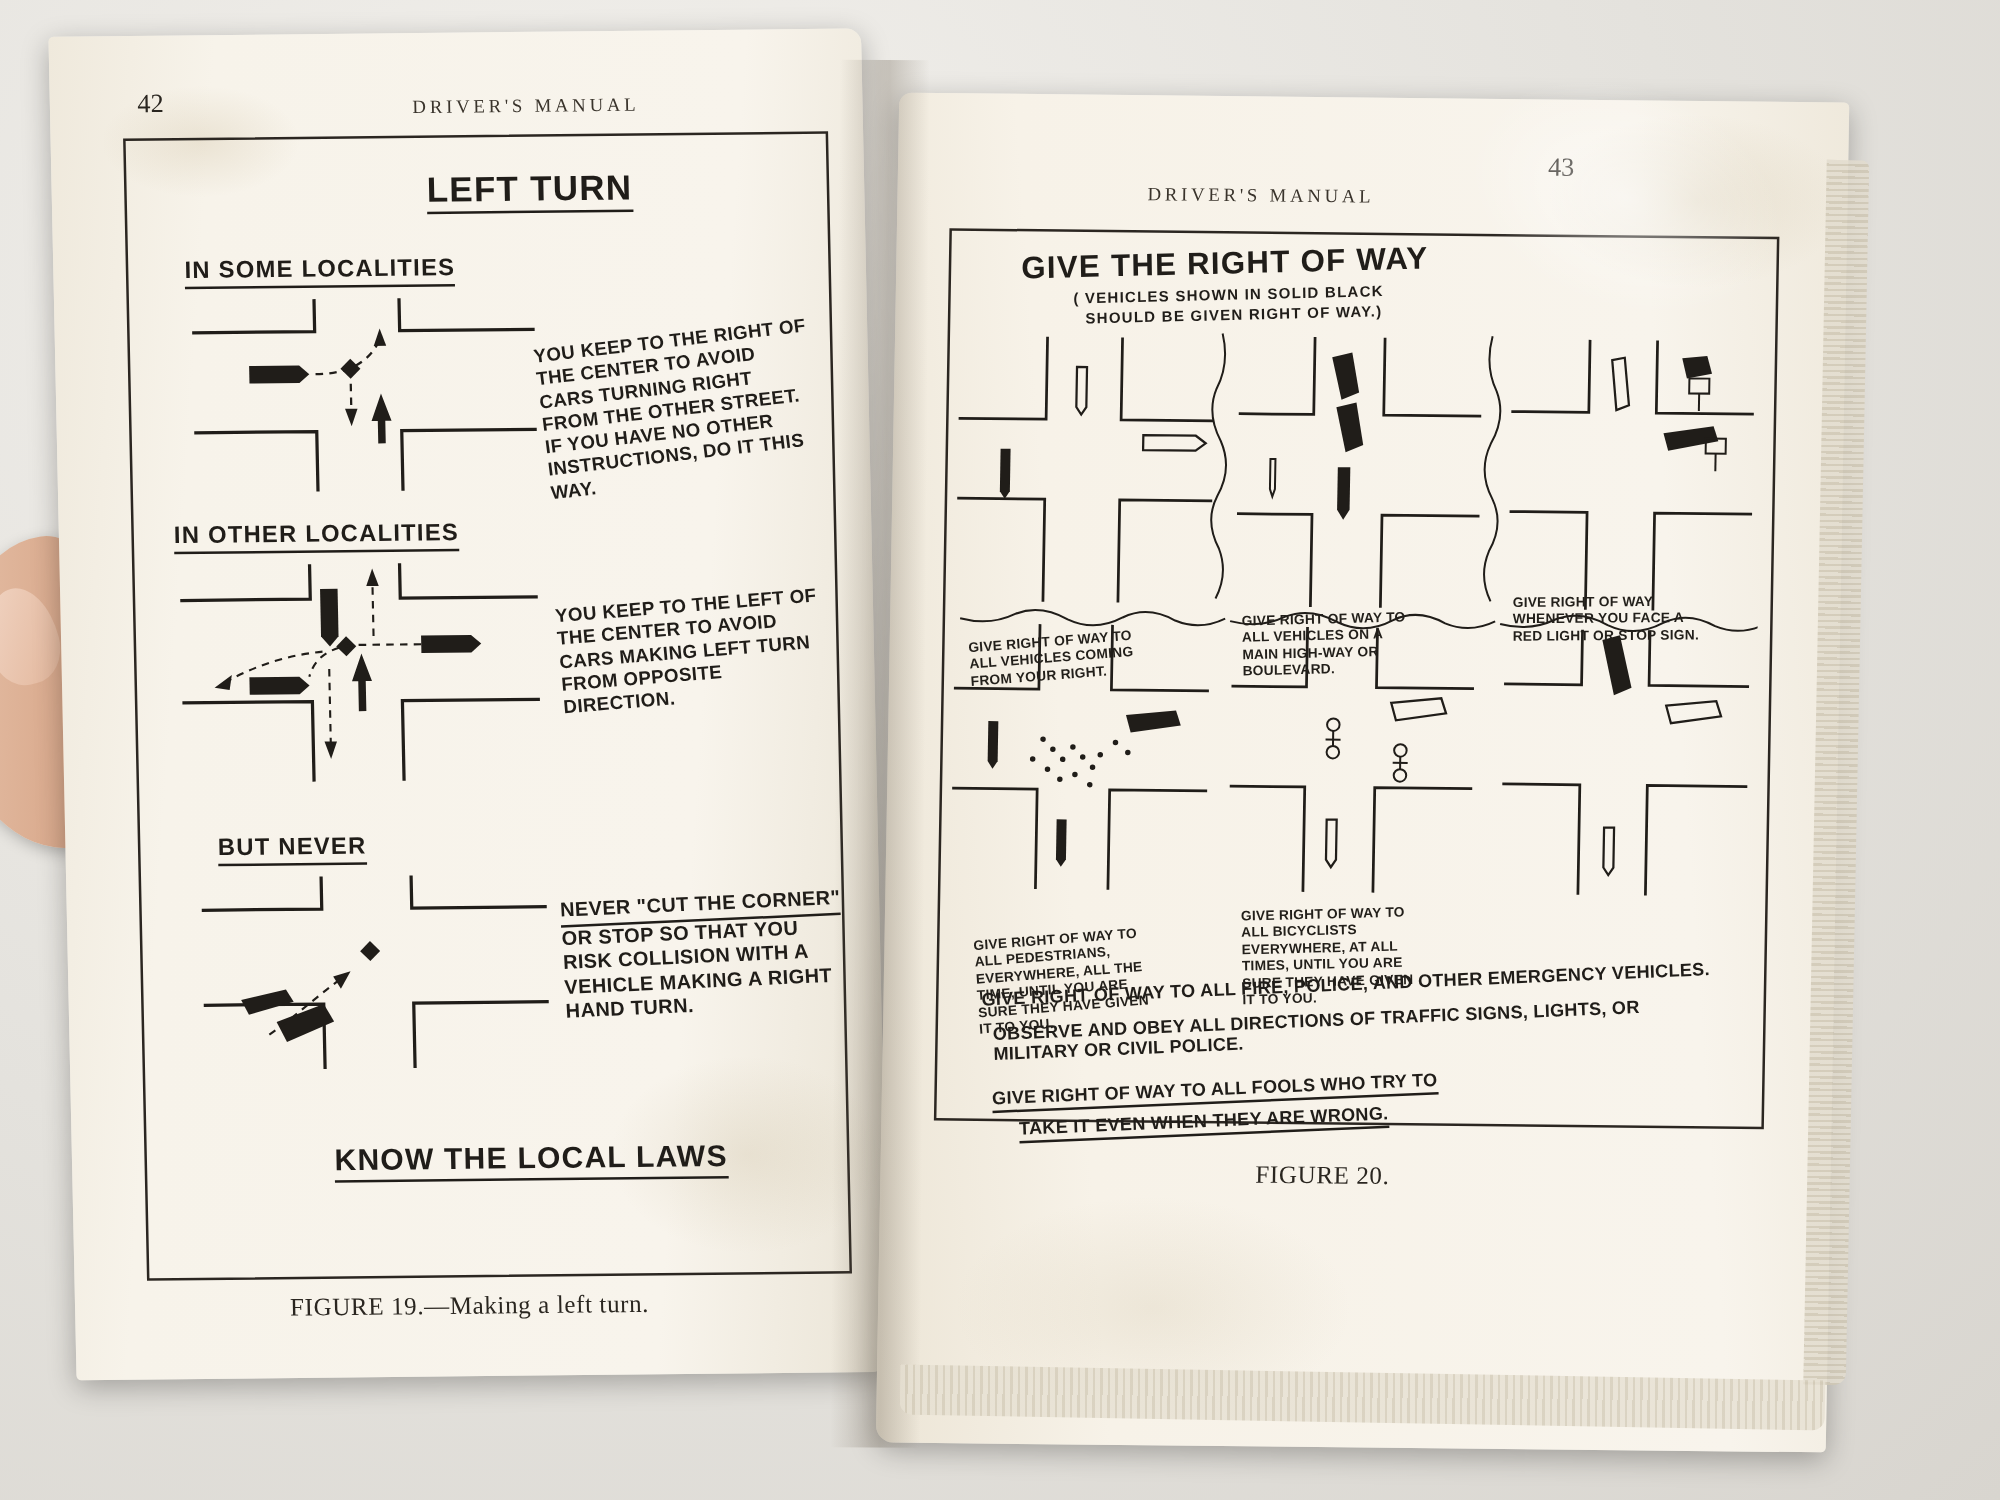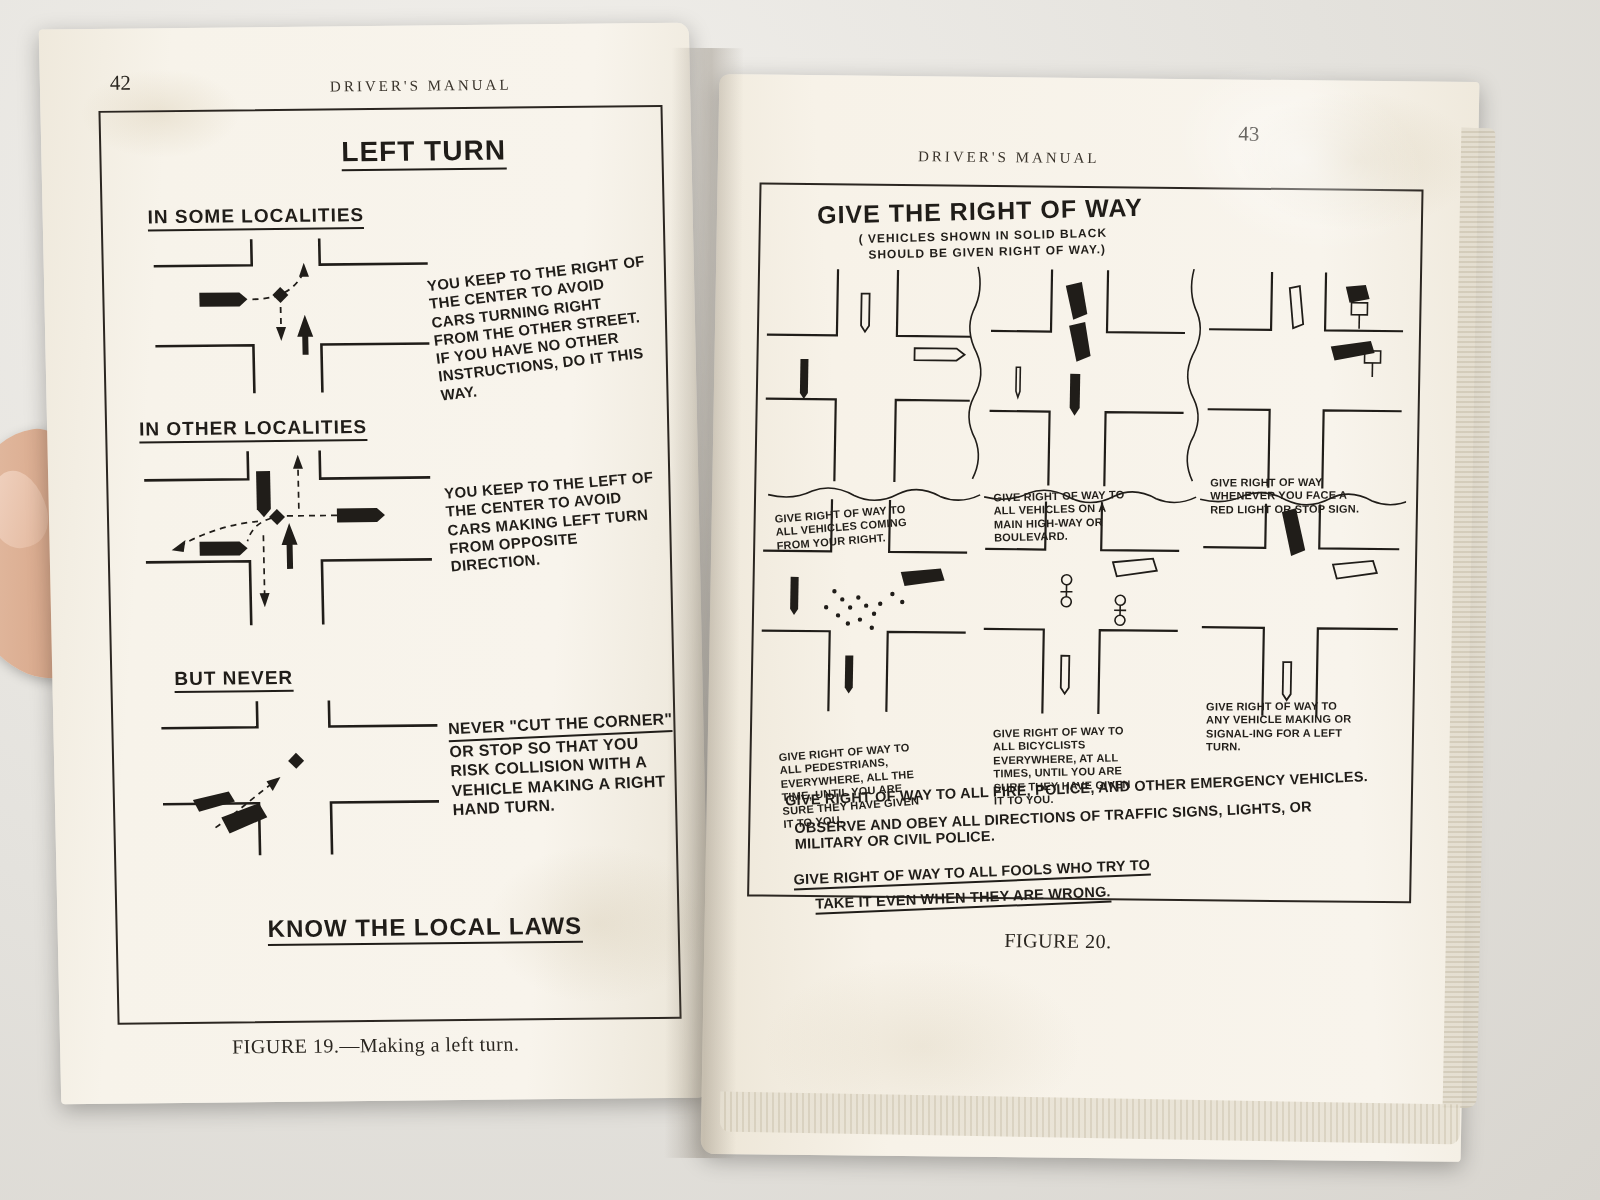--- a/index.html
+++ b/index.html
@@ -297,21 +297,20 @@
           <polygon points="520,248 534,244 544,286 530,292" fill="#201d19"></polygon>
           <polygon points="572,300 612,296 616,308 576,314" fill="none" stroke="#201d19" stroke-width="1.8"></polygon>
           <polygon points="524,398 532,398 532,430 528,436 524,430" fill="none" stroke="#201d19" stroke-width="1.8"></polygon>
         </svg>
 
         <div class="cell-cap" style="left:64px;top:432px;width:140px;transform:rotate(-5deg);">GIVE RIGHT OF WAY TO ALL VEHICLES COMING FROM YOUR RIGHT.</div>
         <div class="cell-cap" style="left:282px;top:412px;width:140px;transform:rotate(-2deg);">GIVE RIGHT OF WAY TO ALL VEHICLES ON A MAIN HIGH-WAY OR BOULEVARD.</div>
         <div class="cell-cap" style="left:498px;top:396px;width:150px;transform:rotate(-1deg);">GIVE RIGHT OF WAY WHENEVER YOU FACE A RED LIGHT OR STOP SIGN.</div>
         <div class="cell-cap" style="left:74px;top:670px;width:144px;transform:rotate(-5deg);">GIVE RIGHT OF WAY TO ALL PEDESTRIANS, EVERYWHERE, ALL THE TIME, UNTIL YOU ARE SURE THEY HAVE GIVEN IT TO YOU.</div>
         <div class="cell-cap" style="left:286px;top:648px;width:142px;transform:rotate(-2deg);">GIVE RIGHT OF WAY TO ALL BICYCLISTS EVERYWHERE, AT ALL TIMES, UNTIL YOU ARE SURE THEY HAVE GIVEN IT TO YOU.</div>
-        <div class="cell-cap" style="left:498px;top:620px;width:150px;transform:rotate(-1deg);">GIVE RIGHT OF WAY TO ANY VEHICLE MAKING OR SIGNAL-ING FOR A LEFT TURN.</div>
 
         <div class="big-line" style="left:78px;top:702px;width:600px;transform:rotate(-3deg);">GIVE RIGHT OF WAY TO ALL FIRE, POLICE, AND OTHER EMERGENCY VEHICLES.</div>
         <div class="big-line" style="left:88px;top:730px;width:580px;transform:rotate(-3deg);">OBSERVE AND OBEY ALL DIRECTIONS OF TRAFFIC SIGNS, LIGHTS, OR MILITARY OR CIVIL POLICE.</div>
         <div class="big-line" style="left:88px;top:782px;width:560px;transform:rotate(-3deg);">
           <span class="u">GIVE RIGHT OF WAY TO ALL FOOLS WHO TRY TO</span>
         </div>
         <div class="big-line" style="left:110px;top:806px;width:560px;transform:rotate(-3deg);">
           <span class="u">TAKE IT EVEN WHEN THEY ARE WRONG.</span>
         </div>
 

